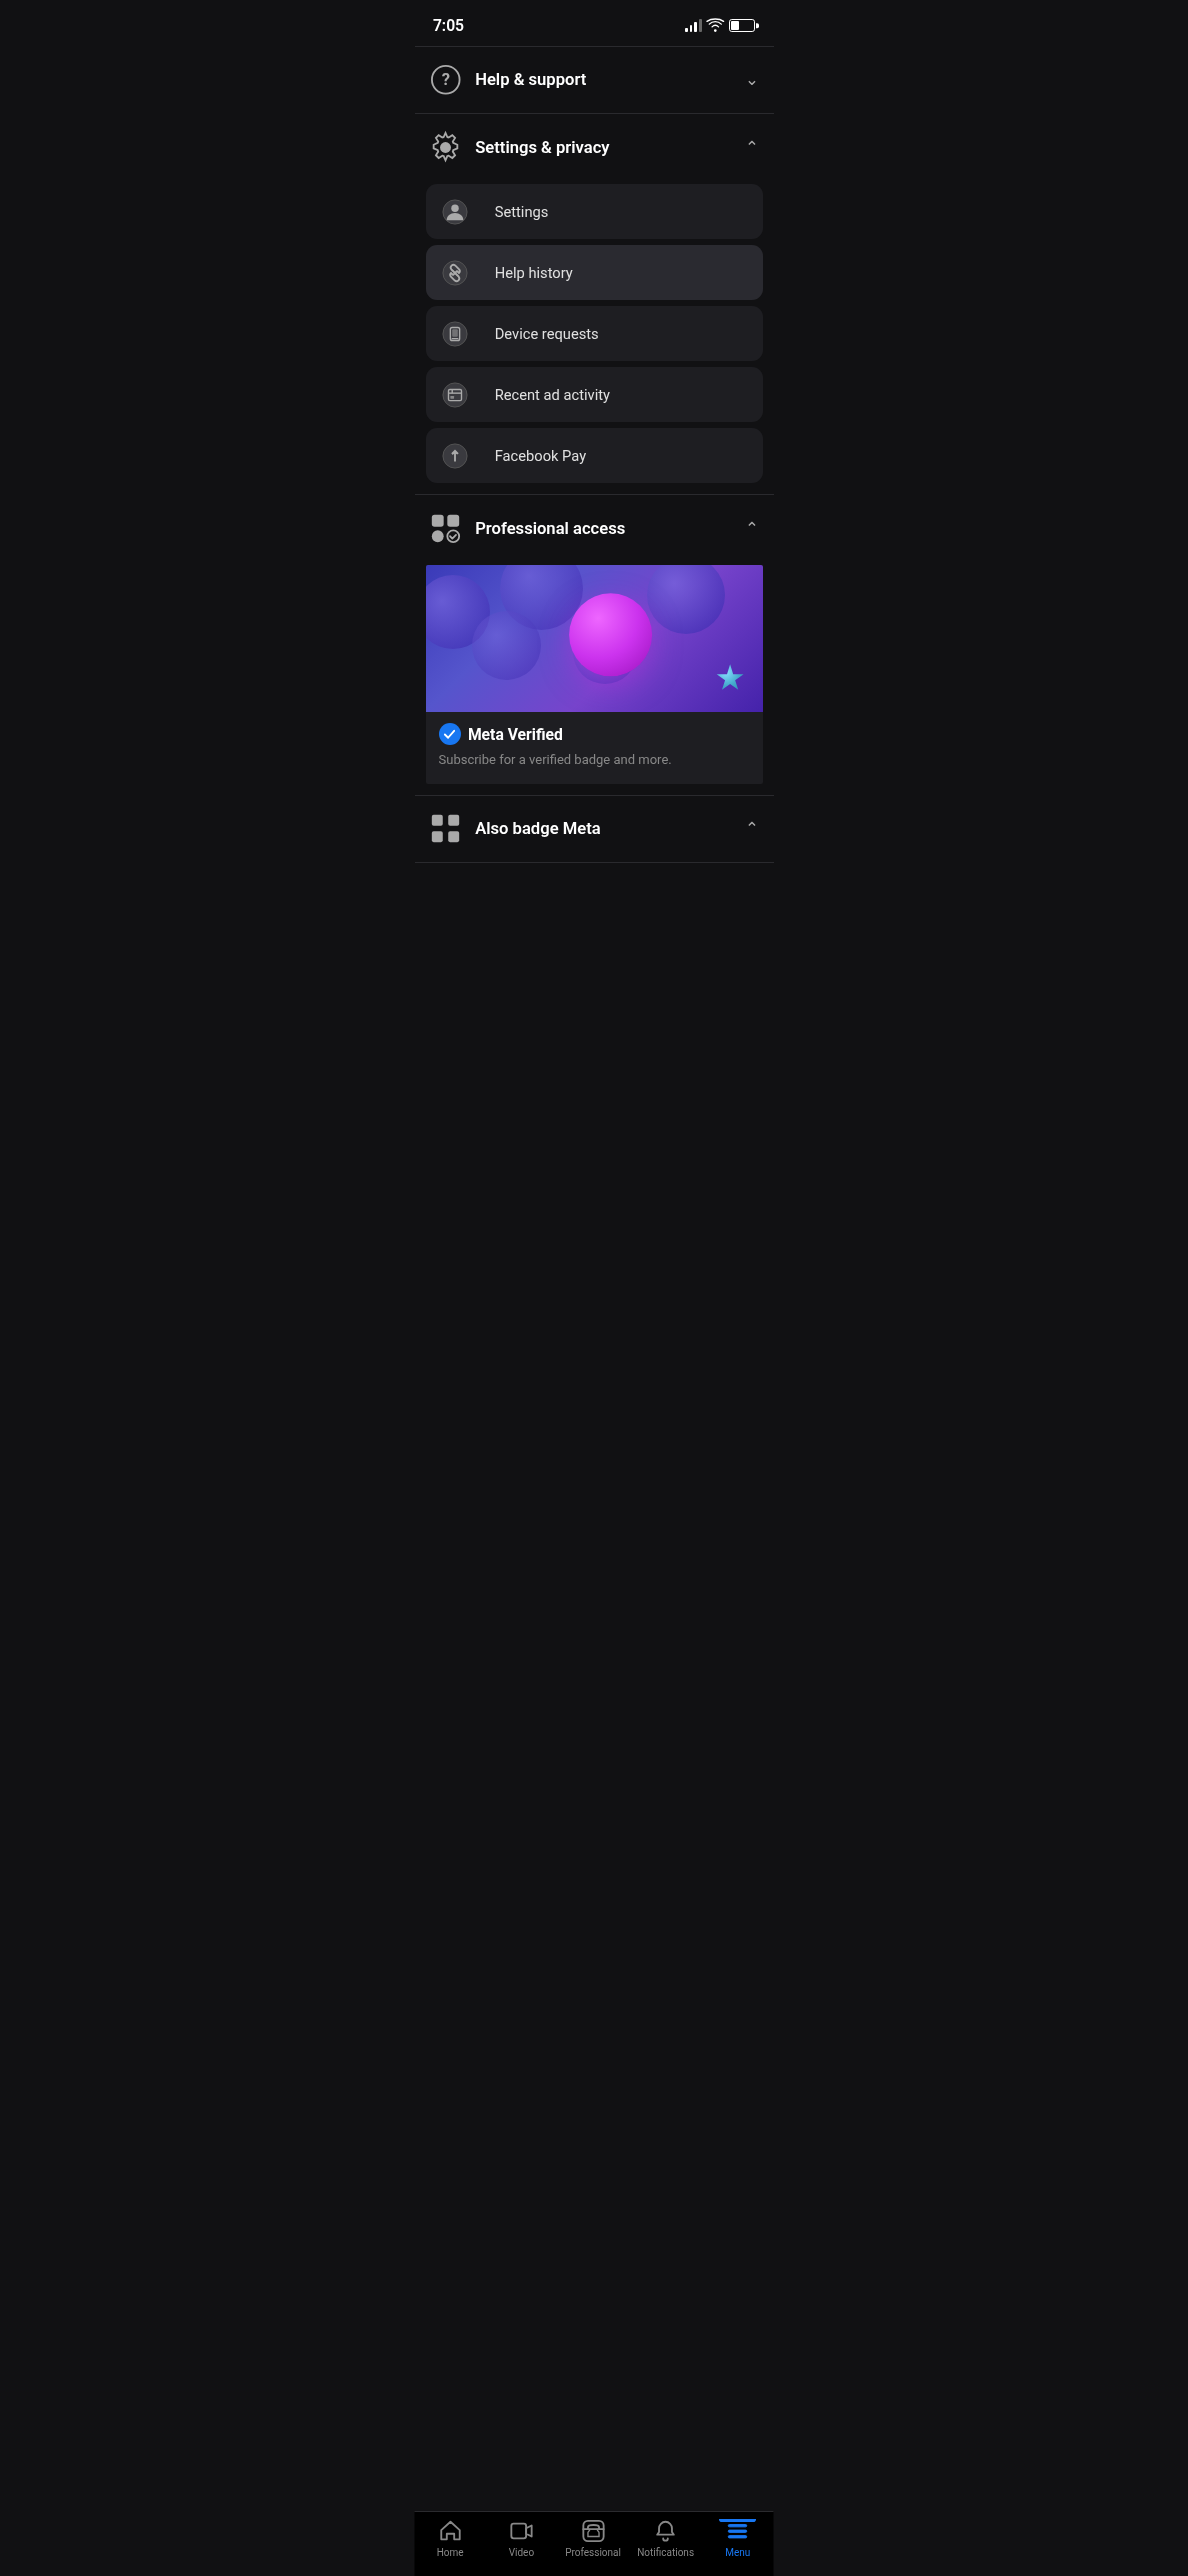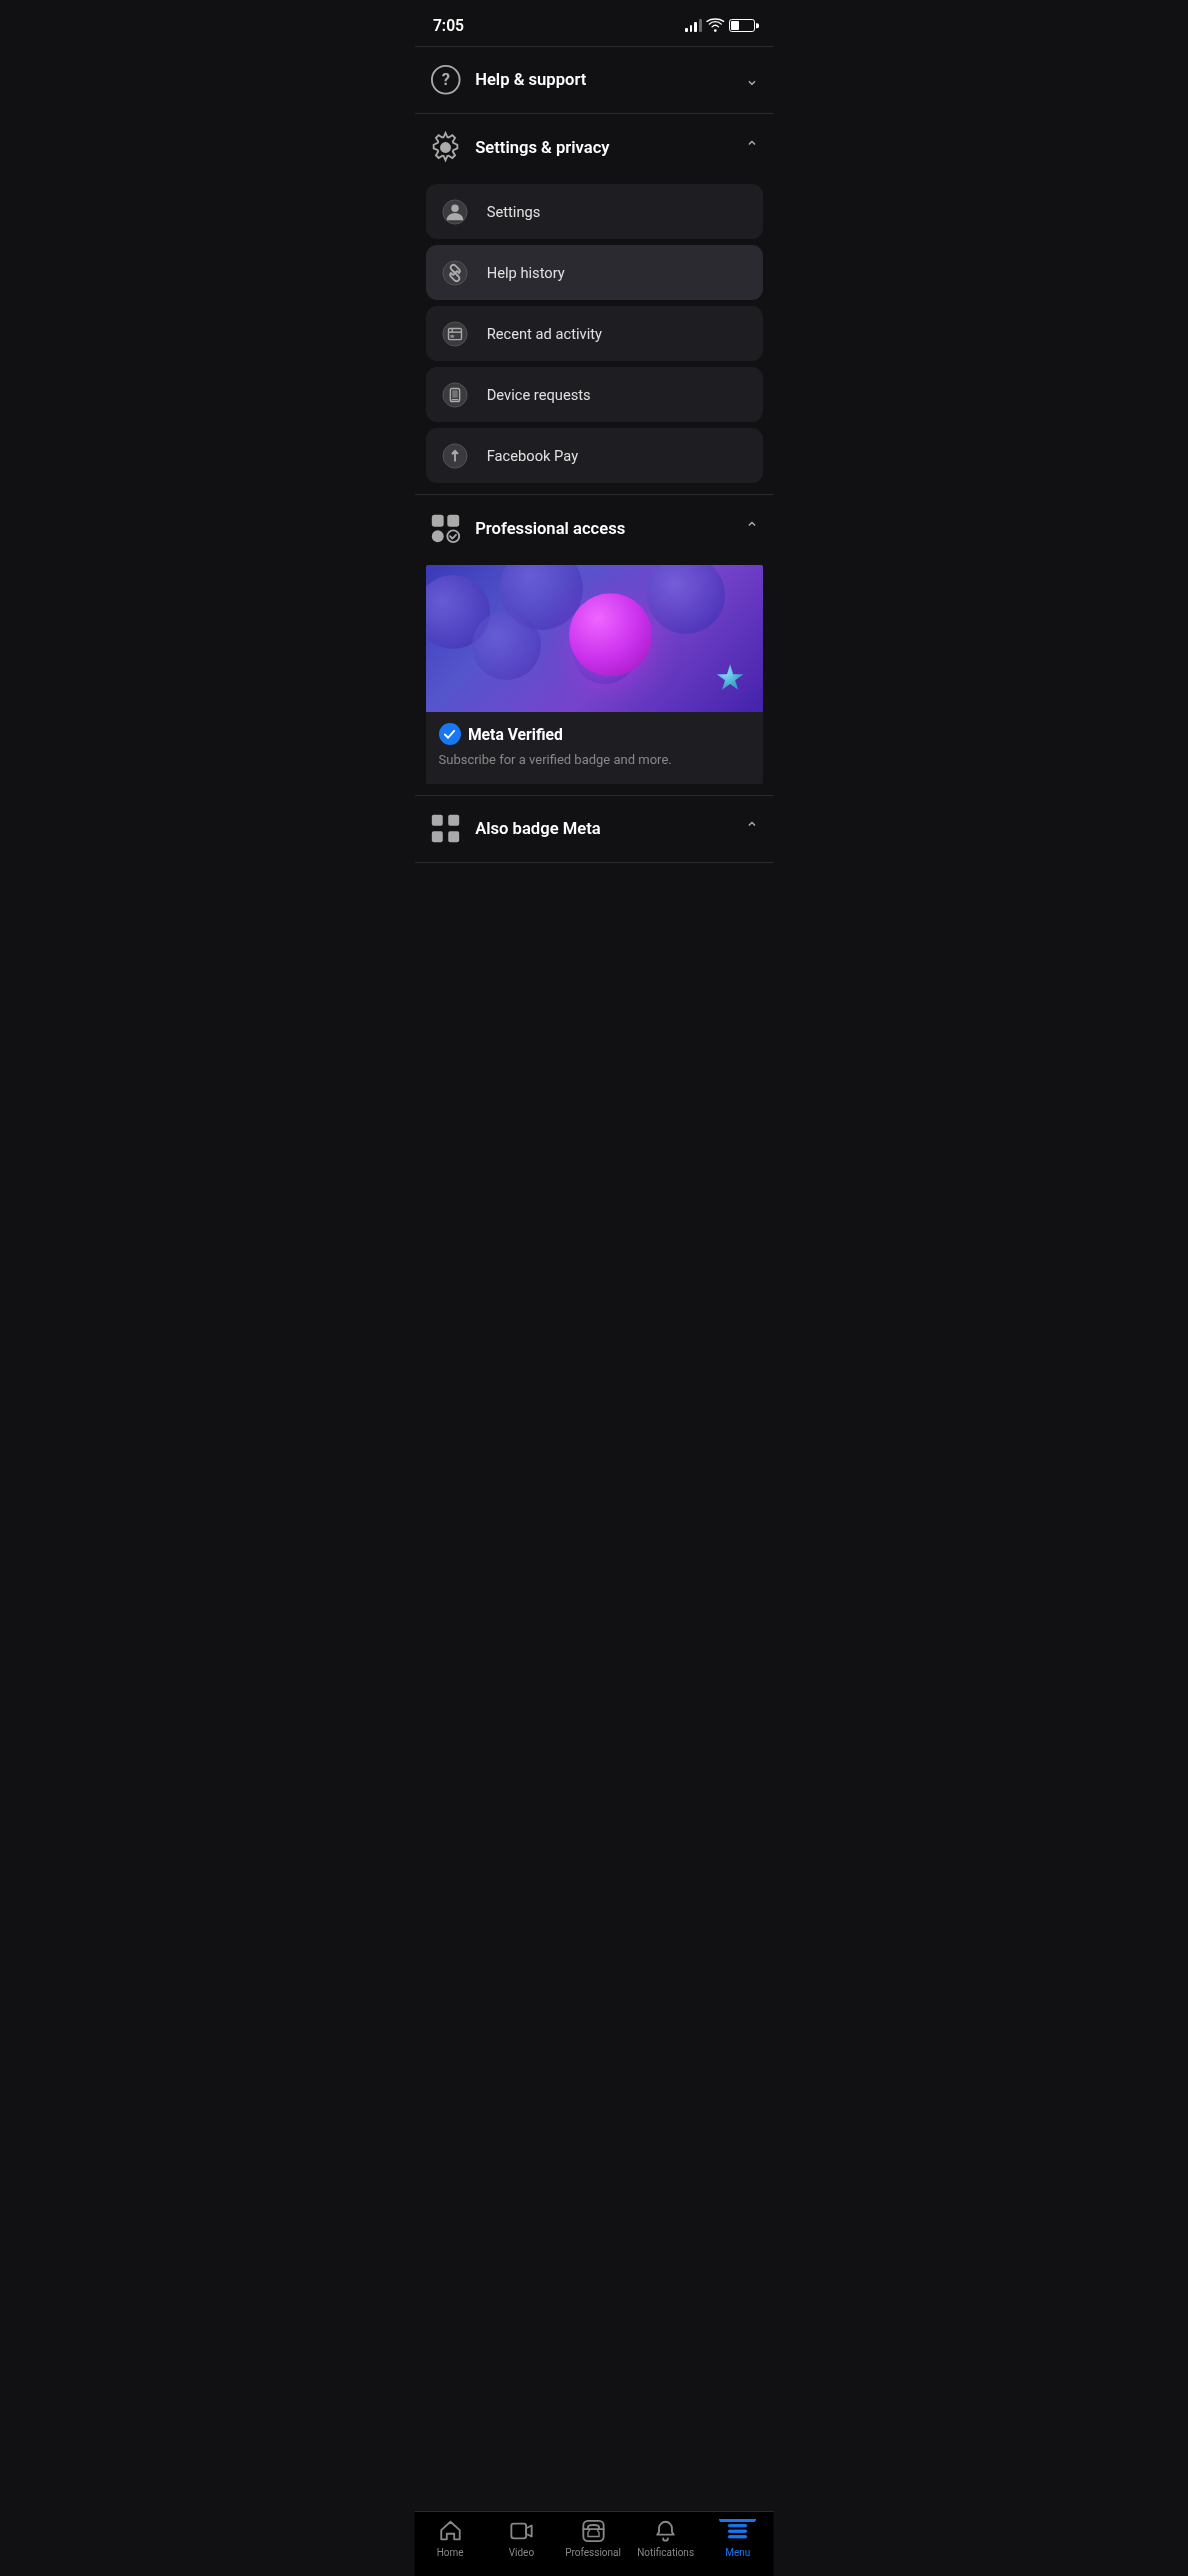--- a/index.html
+++ b/index.html
@@ -139,21 +139,21 @@
     .sub-items {
       padding: 3.7px 11px 11px;
       display: flex;
       flex-direction: column;
       gap: 5.5px;
     }
 
     .sub-item {
       display: flex;
       align-items: center;
-      gap: 17px;
+      gap: 25px;
       background: #1e1e22;
       border-radius: 11px;
       padding: 13px 14.7px;
       cursor: pointer;
     }
 
     .sub-item.active {
       background: #2a2a30;
     }
 
@@ -416,39 +416,39 @@
           <path d="M11 11l6 6" stroke="#aaa" stroke-width="1.5" stroke-linecap="round"></path>
         </svg>
       </div>
       <span class="sub-item-label">Help history</span>
     </div>
 
     <div class="sub-item">
       <div class="sub-item-icon">
         <svg width="26" height="26" viewBox="0 0 28 28" fill="none">
           <circle cx="14" cy="14" r="13" fill="#3a3a3f" stroke="#555" stroke-width="1"></circle>
+          <rect x="9" y="7" width="10" height="14" rx="2" stroke="#aaa" stroke-width="1.5" fill="none"></rect>
+          <line x1="11" y1="19" x2="17" y2="19" stroke="#aaa" stroke-width="1.5" stroke-linecap="round"></line>
+          <rect x="11" y="9" width="6" height="8" rx="1" fill="#aaa" opacity="0.5"></rect>
+        </svg>
+      </div>
+      <span class="sub-item-label">Device requests</span>
+    </div>
+
+    <div class="sub-item">
+      <div class="sub-item-icon">
+        <svg width="26" height="26" viewBox="0 0 28 28" fill="none">
+          <circle cx="14" cy="14" r="13" fill="#3a3a3f" stroke="#555" stroke-width="1"></circle>
           <rect x="7" y="8" width="14" height="12" rx="1.5" stroke="#aaa" stroke-width="1.5" fill="none"></rect>
           <line x1="7" y1="12" x2="21" y2="12" stroke="#aaa" stroke-width="1.5"></line>
           <line x1="11" y1="8" x2="11" y2="12" stroke="#aaa" stroke-width="1.5"></line>
           <rect x="9" y="15" width="4" height="3" rx="0.5" fill="#aaa" opacity="0.7"></rect>
         </svg>
       </div>
       <span class="sub-item-label">Recent ad activity</span>
-    </div>
-
-    <div class="sub-item">
-      <div class="sub-item-icon">
-        <svg width="26" height="26" viewBox="0 0 28 28" fill="none">
-          <circle cx="14" cy="14" r="13" fill="#3a3a3f" stroke="#555" stroke-width="1"></circle>
-          <rect x="9" y="7" width="10" height="14" rx="2" stroke="#aaa" stroke-width="1.5" fill="none"></rect>
-          <line x1="11" y1="19" x2="17" y2="19" stroke="#aaa" stroke-width="1.5" stroke-linecap="round"></line>
-          <rect x="11" y="9" width="6" height="8" rx="1" fill="#aaa" opacity="0.5"></rect>
-        </svg>
-      </div>
-      <span class="sub-item-label">Device requests</span>
     </div>
 
     <div class="sub-item">
       <div class="sub-item-icon">
         <svg width="26" height="26" viewBox="0 0 28 28" fill="none">
           <circle cx="14" cy="14" r="13" fill="#3a3a3f" stroke="#555" stroke-width="1"></circle>
           <path d="M10 11l4-4 4 4-1.5 1.5L15 11.5V20h-2v-8.5l-1.5 1.5L10 11z" fill="#aaa"></path>
         </svg>
       </div>
       <span class="sub-item-label">Facebook Pay</span>

